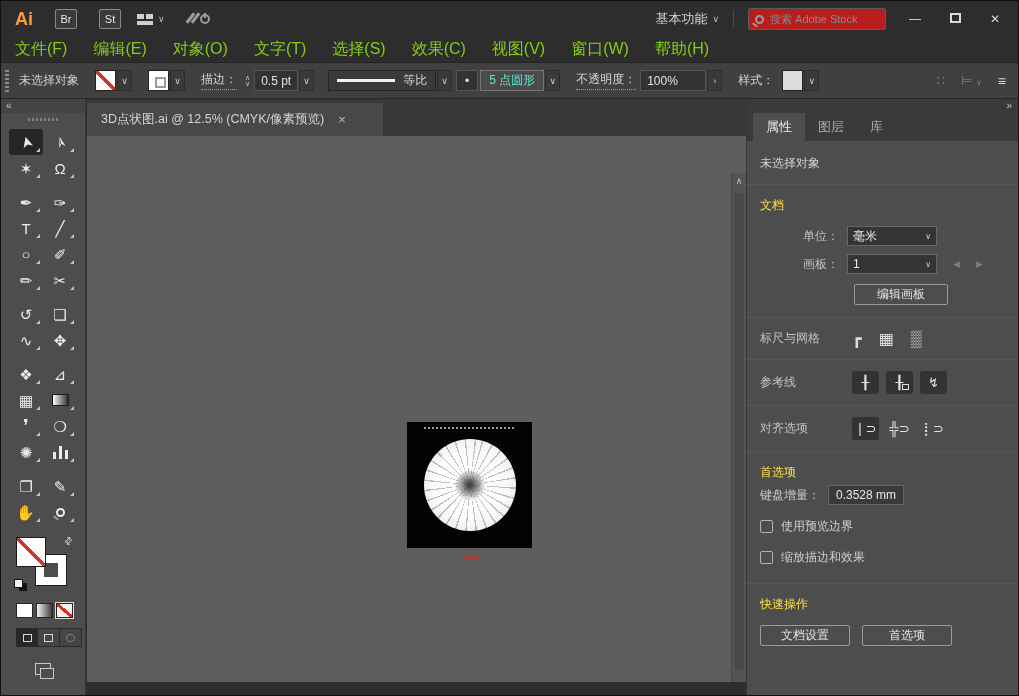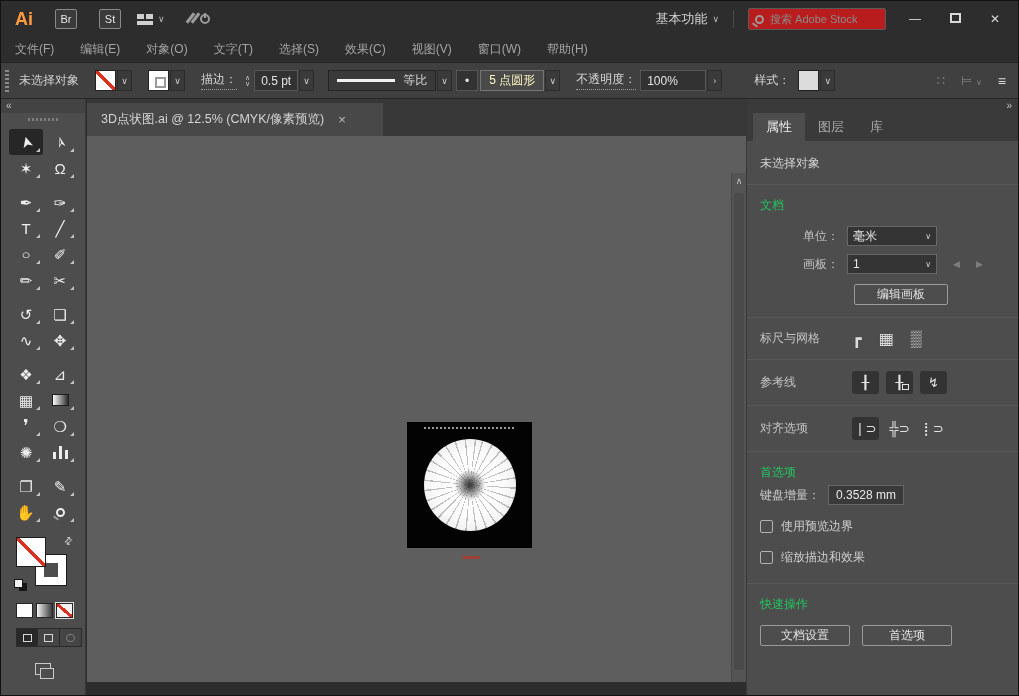--- a/index.html
+++ b/index.html
@@ -28,41 +28,41 @@
   .magshape { position:relative; width:9px; height:9px; border:2px solid #9a9a9a; border-radius:50%; flex:none; }
   .magshape::after { content:""; position:absolute; left:-5px; top:7px; width:6px; height:2px; background:#9a9a9a; transform:rotate(35deg); }
   .search input { flex:1; min-width:0; background:transparent; border:none; outline:none; color:#cfcfcf; font-size:11px; margin-left:6px; font-family:inherit; }
   .search input::placeholder { color:#8b8b8b; }
   .winbtns { display:flex; align-items:center; margin:0 12px 0 18px; gap:18px; color:#d9d9d9; }
   .winbtns span { width:22px; text-align:center; font-size:12px; cursor:default; }
   .maxbox { display:inline-block; }
   .maxbox i { display:inline-block; width:11px; height:10px; border:2px solid #d9d9d9; }
 
   
-  .menubar { position:absolute; left:0; top:36px; width:100%; height:26px; background:#2d2d2d; display:flex; align-items:center; color:#a3a3a3; font-size:12px; border-bottom:1px solid #232323; }
+  .menubar { position:absolute; left:0; top:36px; width:100%; height:26px; background:#2d2d2d; display:flex; align-items:center; color:#84cc16; font-size:16px; border-bottom:1px solid #232323; }
   .menubar span { margin-left:26px; }
   .menubar span:first-child { margin-left:14px; }
 
   
   .ctrlbar { position:absolute; left:0; top:62px; width:100%; height:36px; background:#404040; border-bottom:1px solid #262626; display:flex; align-items:center; color:#d6d6d6; font-size:12px; }
   .grip-v { width:4px; height:22px; margin-left:4px; background:repeating-linear-gradient(#8a8a8a 0 2px, transparent 2px 4px); }
   .status-txt { margin-left:10px; color:#cfcfcf; }
   .swatch { display:inline-block; width:21px; height:21px; border:1px solid #222; background:#fff; margin-left:16px; position:relative; }
   .swatch.none { background:linear-gradient(to top right, #fff 44%, #d6321f 44% 56%, #fff 56%); }
   .strokebox::after { content:""; position:absolute; left:6px; top:6px; width:7px; height:7px; border:2px solid #9a9a9a; }
   .stylesw { background:#dcdcdc; }
   .chevbtn { display:inline-flex; align-items:center; justify-content:center; width:15px; height:21px; font-size:9px; color:#cfcfcf; border:1px solid #2c2c2c; background:#3a3a3a; margin-left:1px; }
   .linklbl { margin-left:16px; border-bottom:1px dotted #9d9d9d; padding-bottom:1px; }
-  .lbl { margin-left:32px; }
+  .lbl { margin-left:16px; }
   .stepper { display:inline-flex; flex-direction:column; margin-left:8px; font-size:7px; color:#c9c9c9; line-height:6px; }
   .valbox { display:inline-flex; align-items:center; height:21px; background:#323232; border:1px solid #555; padding:0 6px; margin-left:4px; color:#e3e3e3; }
   .dotbox { justify-content:center; width:22px; padding:0; }
   .profilebox { display:inline-flex; align-items:center; height:21px; background:#3a3a3a; border:1px solid #242424; margin-left:14px; padding:0 8px; }
   .pline { display:inline-block; width:58px; height:3px; background:#f2f2f2; margin-right:8px; }
-  .brushbox { display:inline-flex; align-items:center; height:21px; background:#4a4a4a; border:1px solid #767676; padding:0 8px; margin-left:2px; color:#fef9c3; }
+  .brushbox { display:inline-flex; align-items:center; height:21px; background:#4a4a4a; border:1px solid #767676; padding:0 8px; margin-left:2px; color:#5eead4; }
   .rightside { margin-left:auto; display:flex; align-items:center; margin-right:12px; gap:16px; }
   .dimicon { color:#7c7c7c; font-size:13px; }
   .brighticon { color:#d9d9d9; font-size:14px; }
 
   
   .toolbarpane { position:absolute; left:0; top:98px; width:85px; bottom:0; background:#4d4d4d; border-right:1px solid #373737; }
   .tb-head { height:14px; background:#434343; color:#c9c9c9; font-size:10px; padding-left:5px; line-height:13px; }
   .tb-grip { width:30px; height:3px; margin:5px auto 8px; background:repeating-linear-gradient(90deg,#7e7e7e 0 2px, transparent 2px 4px); }
   .toolgrid { display:grid; grid-template-columns:34px 34px; justify-content:center; }
   .tool { position:relative; height:26px; display:flex; align-items:center; justify-content:center; color:#ececec; }
@@ -121,21 +121,21 @@
   
   .rightpanel { position:absolute; left:745px; top:98px; width:274px; bottom:0; background:#4d4d4d; border-left:1px solid #373737; color:#c9c9c9; font-size:12px; }
   .rp-head { height:14px; background:#3a3a3a; text-align:right; color:#c3c3c3; font-size:10px; padding-right:8px; line-height:13px; }
   .rp-tabs { height:28px; background:#3a3a3a; display:flex; align-items:stretch; padding-left:6px; }
   .rp-tab { display:flex; align-items:center; padding:0 13px; color:#ababab; font-size:13px; }
   .rp-tab.on { background:#4d4d4d; color:#ececec; }
   .rp-body { position:absolute; left:0; right:0; top:42px; bottom:0; }
   .prow { display:flex; align-items:center; padding-left:13px; }
   .p-status { padding:14px 0 12px 13px; color:#d2d2d2; }
   .pdivider { height:1px; background:#424242; border-bottom:1px solid #585858; margin:0; }
-  .psection { padding:12px 0 4px 13px; color:#22c55e; }
+  .psection { padding:12px 0 4px 13px; color:#fde047; }
   .formrow { display:flex; align-items:center; margin-top:8px; }
   .flabel { width:92px; text-align:right; color:#c3c3c3; }
   .pselect { display:flex; align-items:center; width:90px; height:20px; background:#343434; border:1px solid #666; margin-left:8px; padding:0 5px; color:#e8e8e8; }
   .pselect .sv { flex:1; }
   .pselect .sc { font-size:8px; color:#cfcfcf; }
   .navarr { color:#7e7e7e; font-size:9px; margin-left:16px; }
   .pbtn { display:flex; align-items:center; justify-content:center; height:21px; border:1px solid #9a9a9a; border-radius:2px; color:#e3e3e3; background:transparent; font-size:12px; }
   .editbtn { width:94px; margin:10px 0 12px 107px; }
   .iconrow { display:flex; align-items:center; padding:11px 13px 11px 13px; }
   .iconrow .ilabel { width:92px; color:#c3c3c3; }

